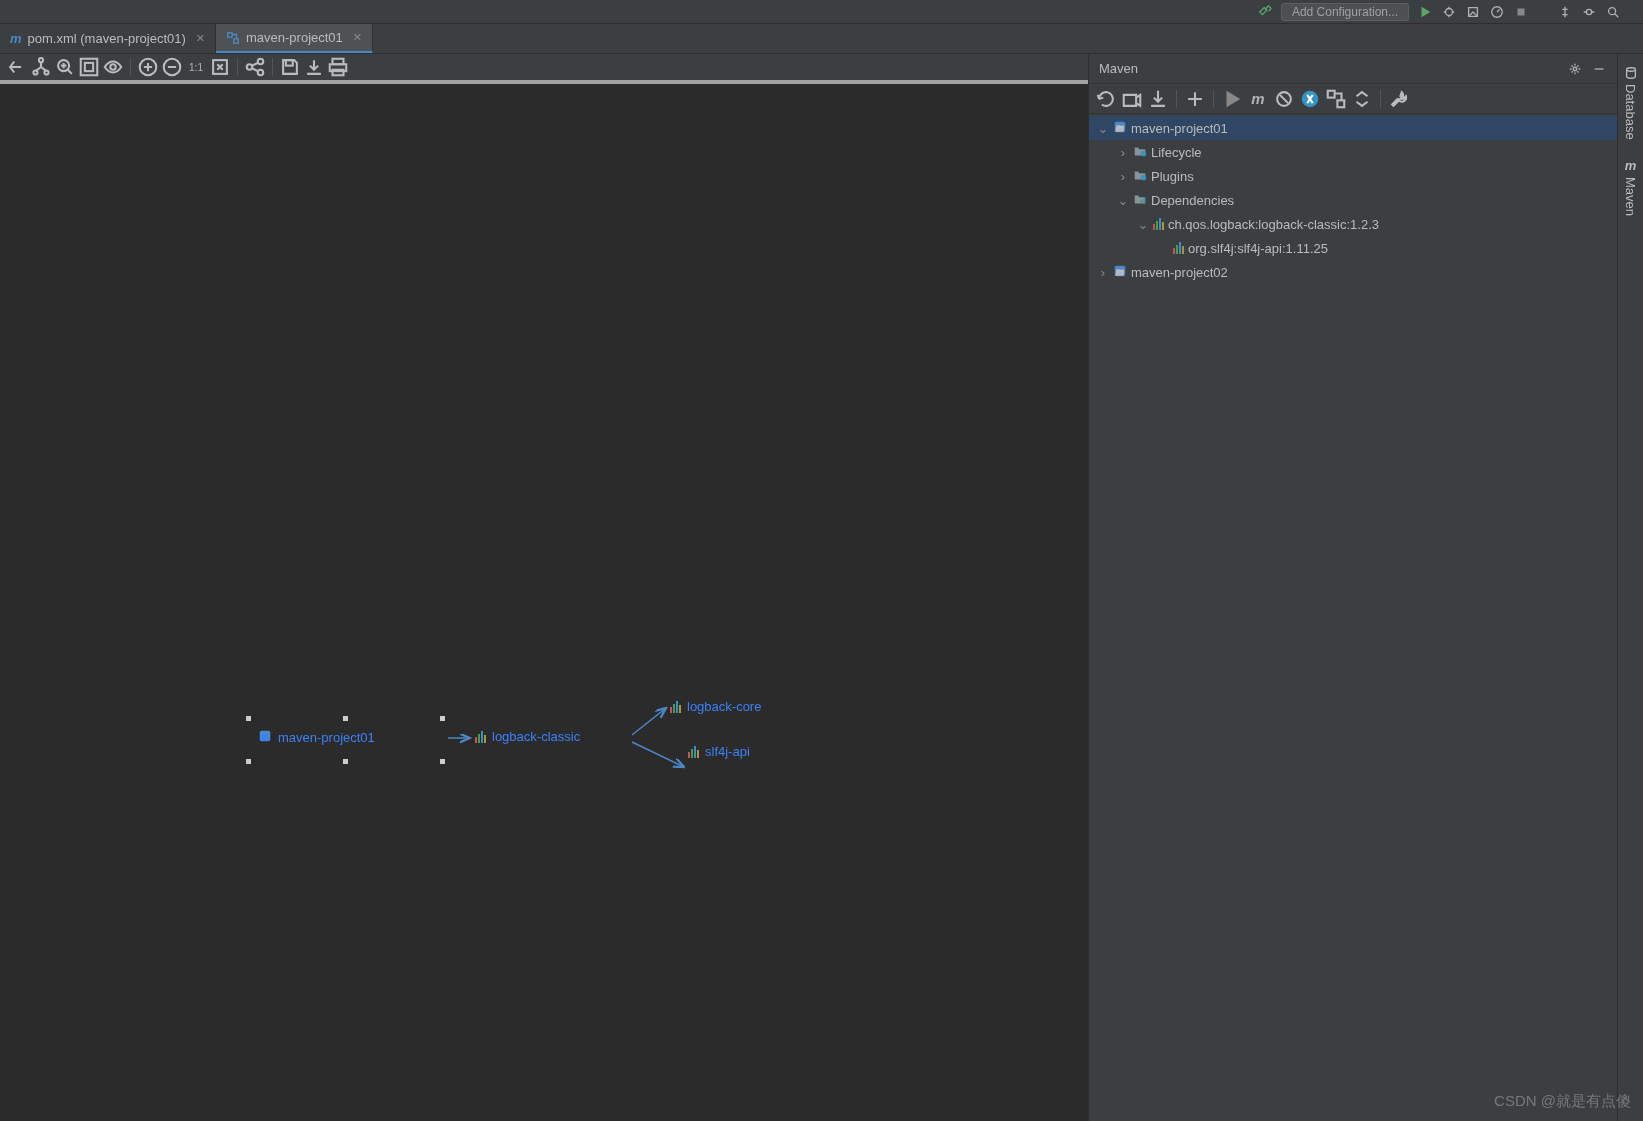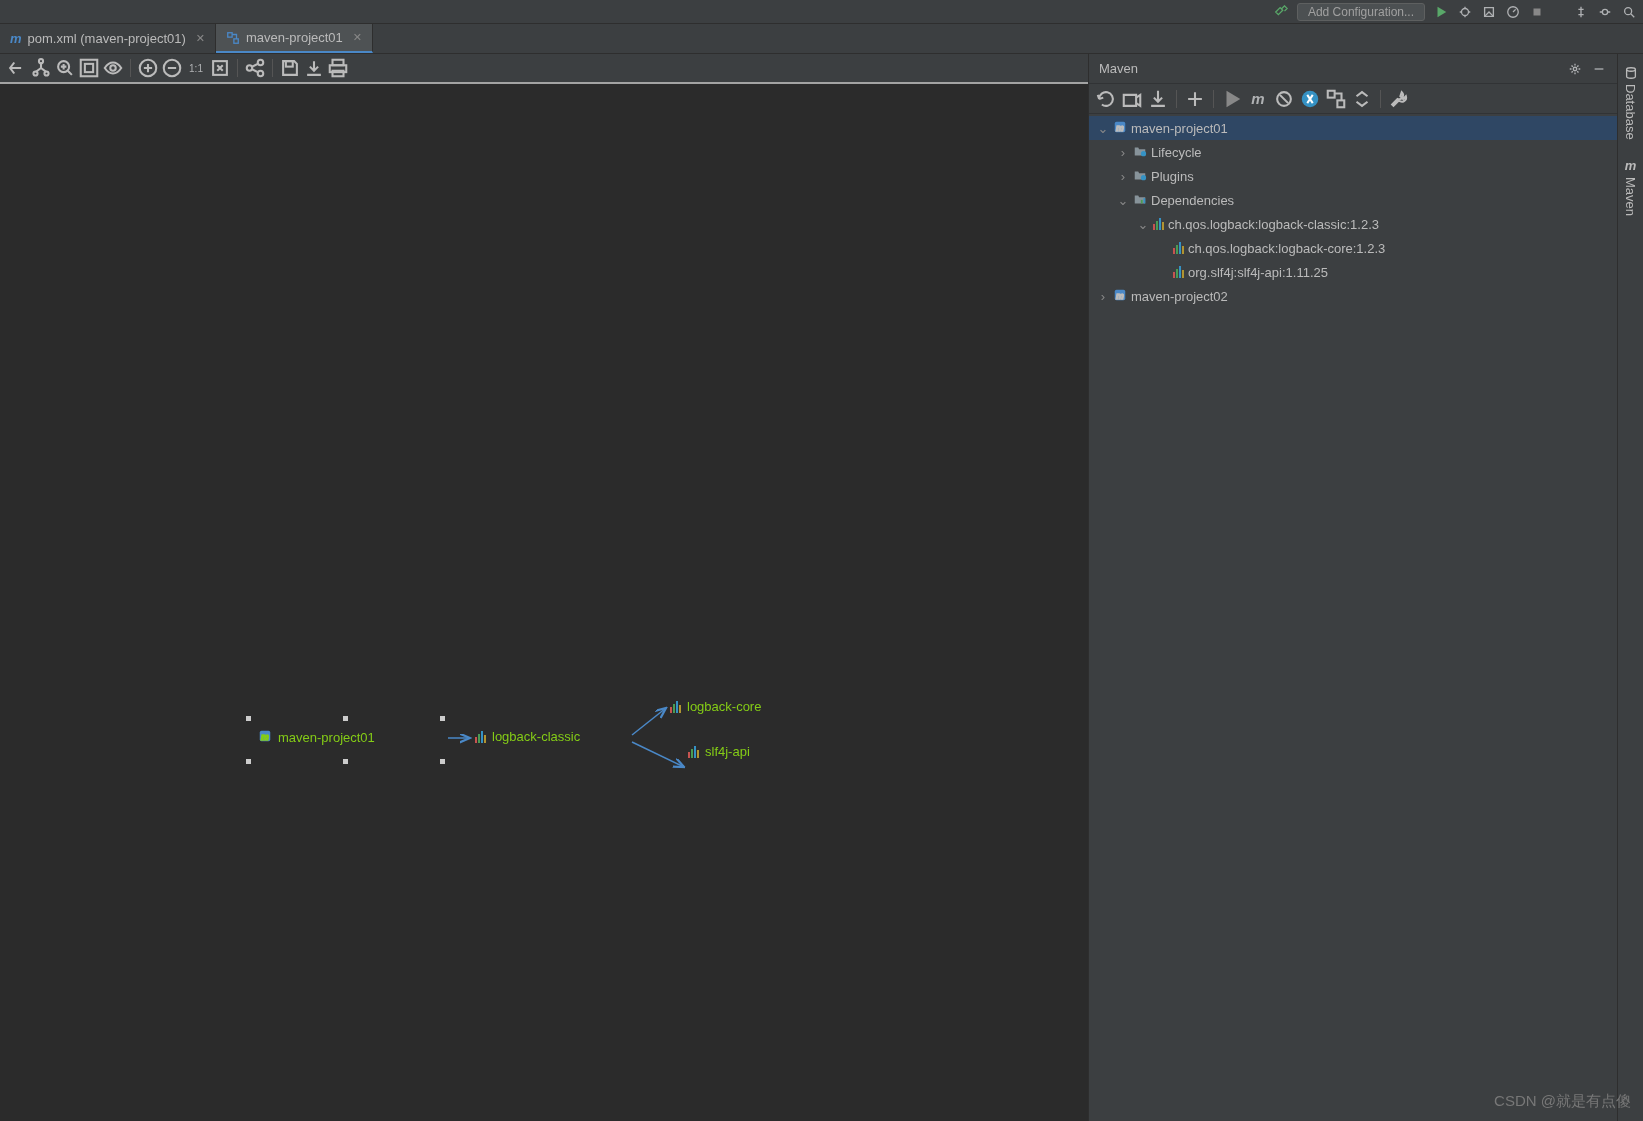--- a/index.html
+++ b/index.html
@@ -1,34 +1,34 @@
 <!DOCTYPE html>
 <html><head>
 <meta charset="utf-8">
 <style>
 *{box-sizing:border-box;margin:0;padding:0;font-family:'Segoe UI',Arial,sans-serif;font-size:13px;user-select:none}
 html,body{width:100%;height:100%;background:#2b2b2b;color:#bbbbbb;overflow:hidden}
 .root{display:flex;flex-direction:column;width:1643px;height:1121px;position:relative}
-.top-strip{height:24px;background:#3c3f41;display:flex;align-items:center;justify-content:flex-end;padding-right:6px;gap:8px;border-bottom:1px solid #2e2e2e}
+.top-strip{height:24px;background:#3c3f41;display:flex;align-items:center;justify-content:flex-end;padding-right:22px;gap:8px;border-bottom:1px solid #2e2e2e}
 .top-btn{background:#4c5052;border:1px solid #5e6060;border-radius:3px;color:#a0a0a0;padding:0 10px;height:18px;display:flex;align-items:center;font-size:12px;cursor:pointer}
 .ico{width:16px;height:16px;display:inline-flex;align-items:center;justify-content:center;color:#afb1b3;cursor:pointer}
 .ico svg{width:14px;height:14px}
 .ico.green svg{color:#59a869}
 .tabstrip{height:30px;background:#3c3f41;display:flex;align-items:stretch;border-bottom:1px solid #2e2e2e}
 .tab{display:flex;align-items:center;gap:6px;padding:0 10px;color:#bbbbbb;cursor:pointer;border-right:1px solid #2e2e2e}
 .tab.active{background:#4e5254;border-bottom:2px solid #4a88c7}
 .tab .close-x{color:#888;font-size:11px;margin-left:4px}
 .ico-m{font-style:italic;font-weight:bold;color:#4a88c7}
 .body{flex:1;display:flex;min-height:0}
 .editor{flex:1;display:flex;flex-direction:column;background:#2b2b2b;min-width:0}
-.etool{height:30px;background:#3c3f41;display:flex;align-items:center;padding:0 6px;gap:2px;border-bottom:2px solid #a3a3a3}
+.etool{height:30px;background:#3c3f41;display:flex;align-items:center;padding:0 6px;gap:2px;border-bottom:4px solid #a3a3a3}
 .etool .sep{width:1px;height:18px;background:#555;margin:0 4px}
 .etool .tbtn{width:22px;height:22px;display:flex;align-items:center;justify-content:center;cursor:pointer;border-radius:3px}
 .canvas{flex:1;position:relative;background:#2b2b2b;overflow:hidden}
-.node{position:absolute;display:flex;align-items:center;gap:6px;color:#84cc16}
+.node{position:absolute;display:flex;align-items:center;gap:6px;color:#3b82f6}
 .handle{position:absolute;width:5px;height:5px;background:#ccc}
 .bars-ico{display:inline-flex;align-items:flex-end;gap:1px;height:12px}
 .bars-ico i{display:inline-block;width:2px}
 .b1{height:6px;background:#c75450}
 .b2{height:9px;background:#499c54}
 .b3{height:12px;background:#3592c4}
 .b4{height:8px;background:#b09431}
 .sidepanel{width:529px;background:#3c3f41;display:flex;flex-direction:column;border-left:1px solid #2e2e2e}
 .sp-head{height:30px;display:flex;align-items:center;padding:0 10px;gap:8px;border-bottom:1px solid #313335}
 .sp-head .title{flex:1;color:#bbbbbb}
@@ -393,30 +393,20 @@
           <span class="label">ch.qos.logback:logback-classic:1.2.3</span>
         </div>
         <div class="row ind3">
           <span class="arrow" style="visibility:hidden">›</span>
           <span class="bars-ico">
               <i class="b1"></i>
               <i class="b2"></i>
               <i class="b3"></i>
               <i class="b4"></i>
             </span>
-          <span class="label">ch.qos.logback:logback-core:1.2.3</span>
-        </div>
-        <div class="row ind3">
-          <span class="arrow" style="visibility:hidden">›</span>
-          <span class="bars-ico">
-              <i class="b1"></i>
-              <i class="b2"></i>
-              <i class="b3"></i>
-              <i class="b4"></i>
-            </span>
           <span class="label">org.slf4j:slf4j-api:1.11.25</span>
         </div>
         <div class="row">
           <span class="arrow">›</span>
           <span><svg width="14" height="14" viewBox="0 0 16 16">
                 <rect x="2" y="2" width="12" height="12" rx="2" style="fill:#4a88c7;stroke:none"></rect>
                 <text x="8" y="12" text-anchor="middle" style="fill:#fff;font-size:10px;font-style:italic;font-weight:bold">m</text>
               </svg></span>
           <span class="label">maven-project02</span>
         </div>

